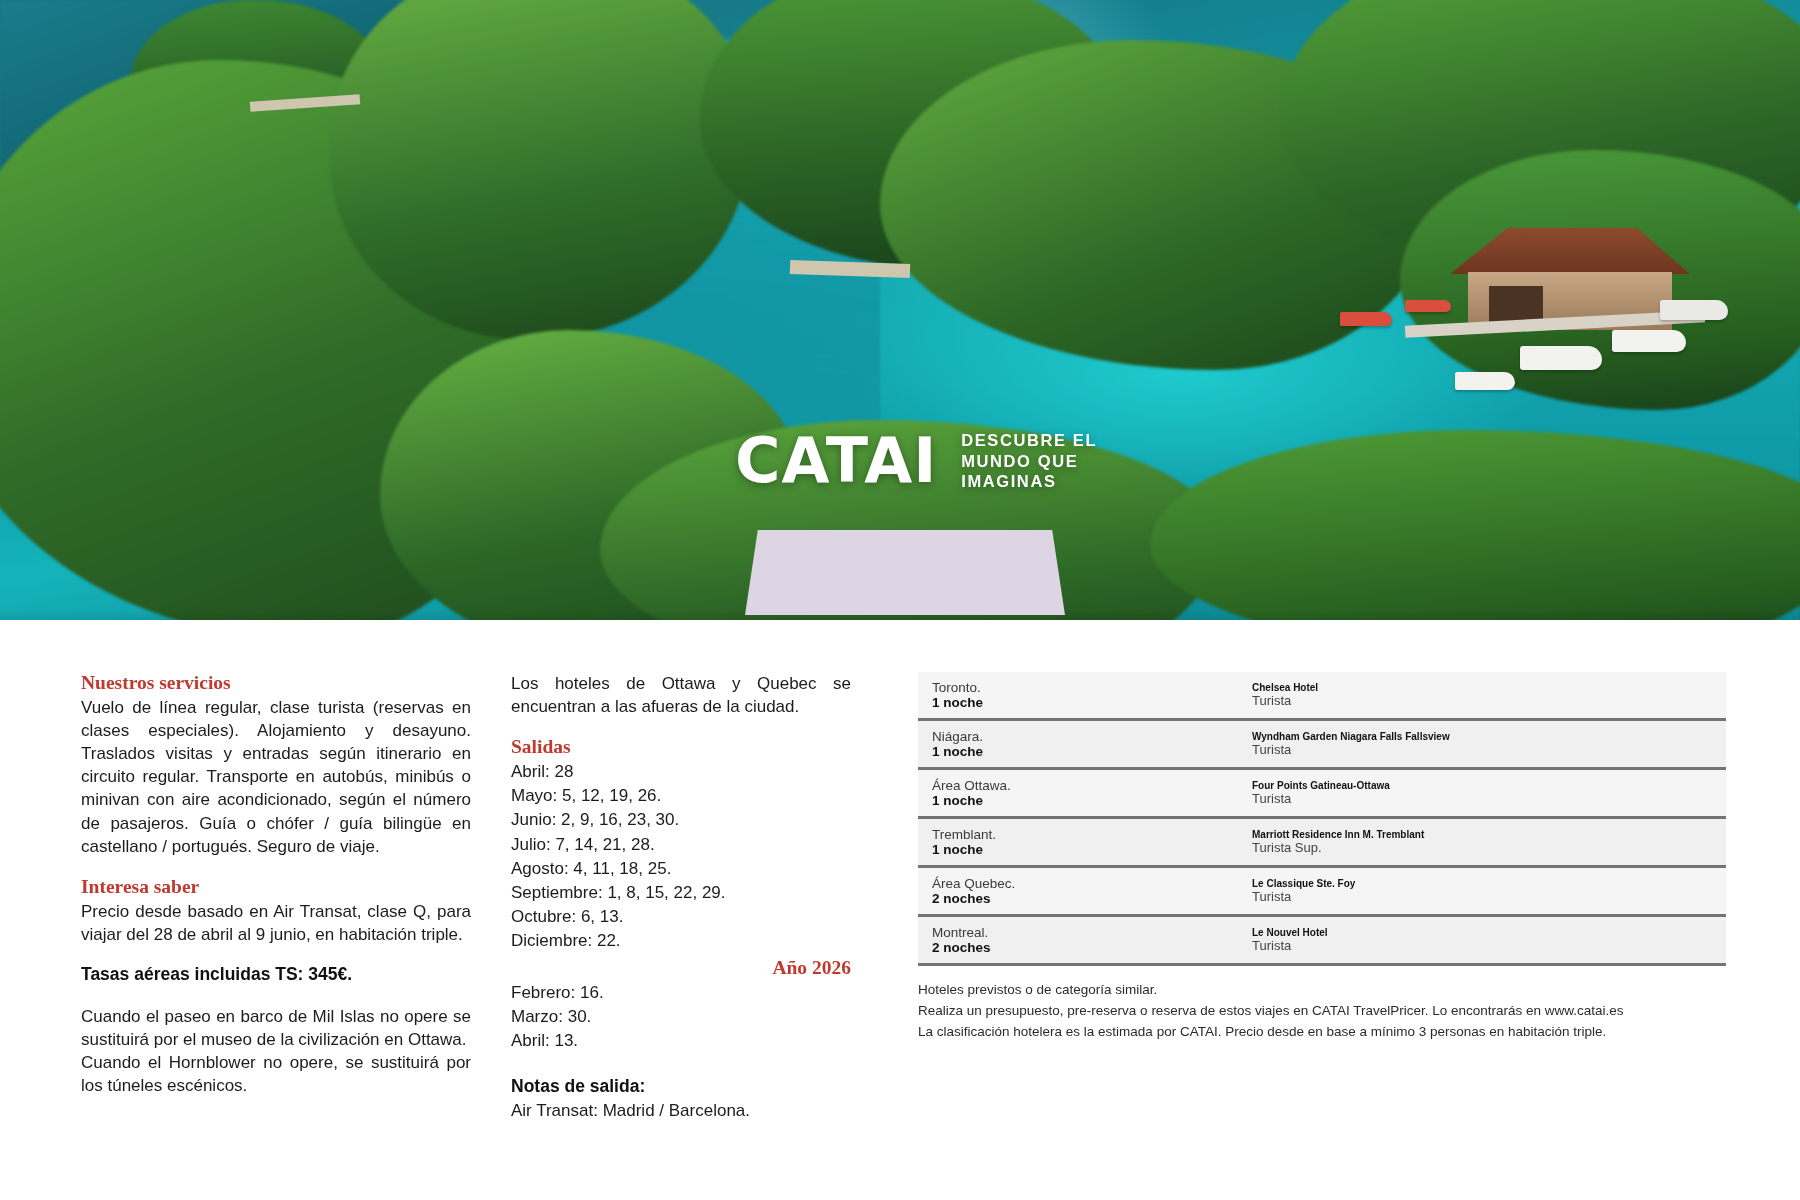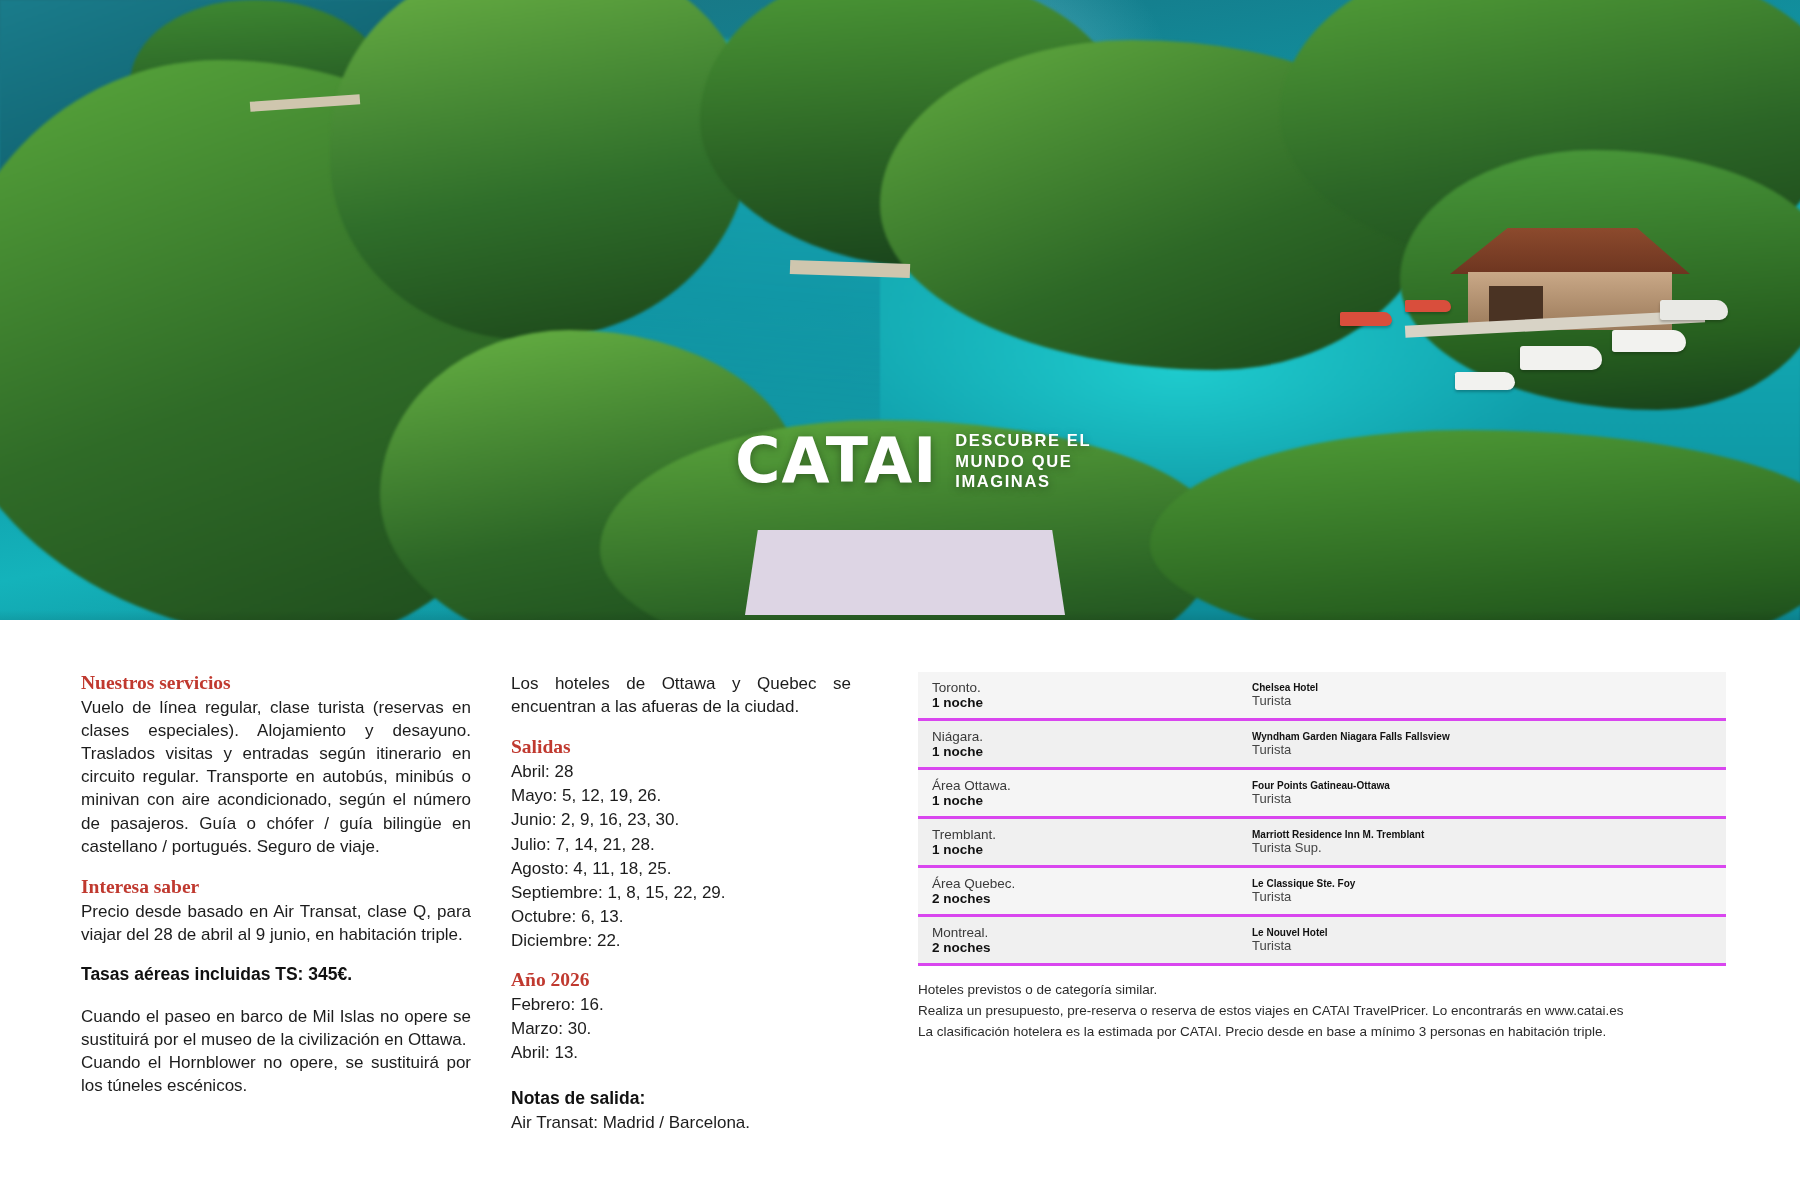--- a/index.html
+++ b/index.html
@@ -101,21 +101,21 @@
   }
   .small-dock2 {
     position: absolute; left: 250px; top: 98px; width: 110px; height: 10px;
     background: #cfc6ae; transform: rotate(-4deg);
   }
 
   
   .brand {
     position: absolute;
     left: 735px; top: 430px;
-    display: flex; align-items: center; gap: 18px;
+    display: flex; align-items: center; gap: 24px;
     z-index: 6;
   }
   .brand-name {
     font-family: "DejaVu Sans", sans-serif;
     font-weight: 700;
     font-size: 62px;
     letter-spacing: 1px;
     color: #ffffff;
     line-height: 1;
     text-shadow: 0 2px 10px rgba(0,0,0,.35);
@@ -192,21 +192,21 @@
   table.hotels {
     width: 808px;
     border-collapse: collapse;
     font-size: 13.5px;
   }
   table.hotels tr { background: #f5f5f5; }
   table.hotels tr.alt { background: #f0f0f0; }
   table.hotels td {
     padding: 8px 14px;
     vertical-align: middle;
-    border-bottom: 3px solid #d946ef;
+    border-bottom: 3px solid #737373;
     color: #2b2b2b;
   }
   td.city { width: 320px; }
   td.city .c1 { font-size: 13.5px; color:#3a3a3a; }
   td.city .c2 { font-size: 13.5px; font-weight: 700; color:#111; }
   td.hotel .h1 { font-size: 10px; font-weight: 700; color:#111; }
   td.hotel .h2 { font-size: 13px; color:#444; }
 
   .footnotes { margin-top: 14px; }
   .footnotes div {
@@ -283,21 +283,21 @@
       <div>Abril: 28</div>
       <div>Mayo: 5, 12, 19, 26.</div>
       <div>Junio: 2, 9, 16, 23, 30.</div>
       <div>Julio: 7, 14, 21, 28.</div>
       <div>Agosto: 4, 11, 18, 25.</div>
       <div>Septiembre: 1, 8, 15, 22, 29.</div>
       <div>Octubre: 6, 13.</div>
       <div>Diciembre: 22.</div>
     </div>
 
-    <h3 class="section-head" style="margin-top:16px;">Año 2026</h3>
+    <h3 class="section-head" style="margin-top:4px;text-align:right;">Año 2026</h3>
     <div class="lines">
       <div>Febrero: 16.</div>
       <div>Marzo: 30.</div>
       <div>Abril: 13.</div>
     </div>
 
     <div class="spacer-22"></div>
     <p class="notes-title">Notas de salida:</p>
     <div class="lines">Air Transat: Madrid / Barcelona.</div>
   </div>

